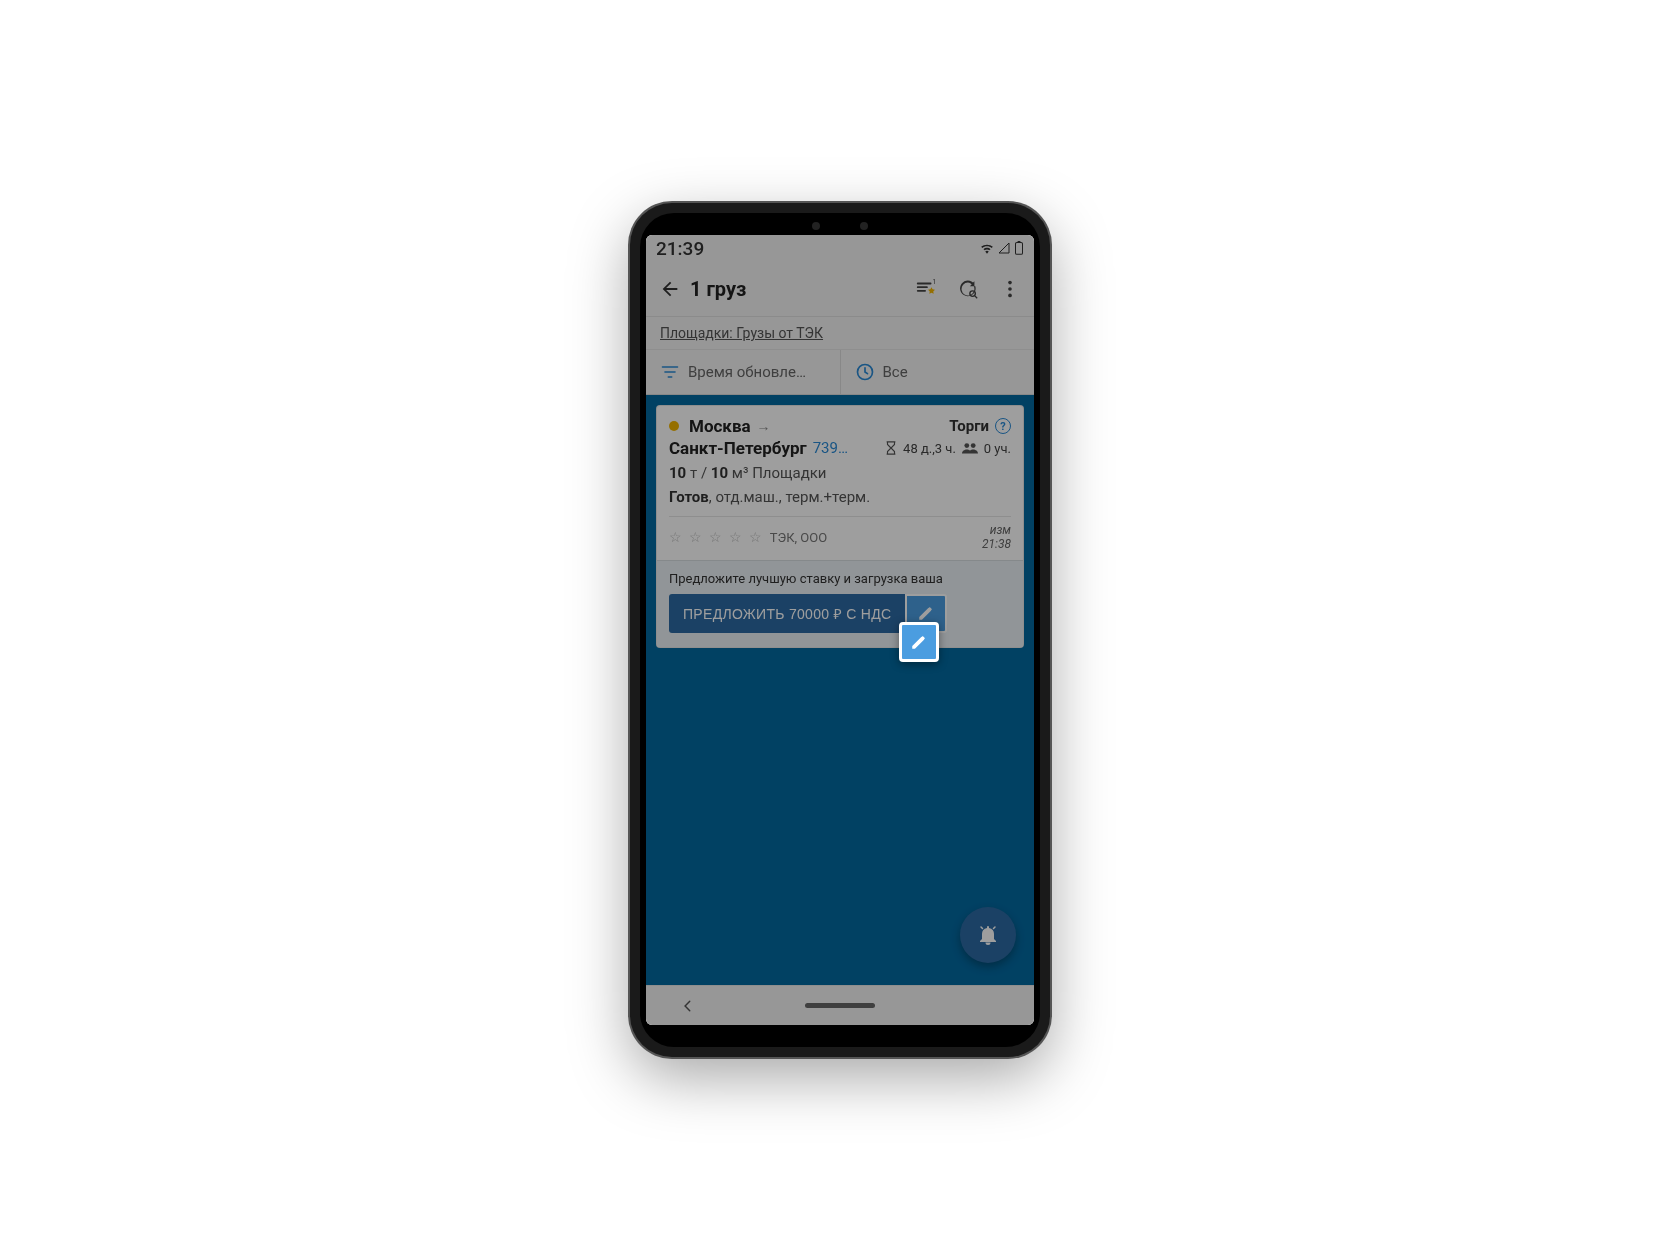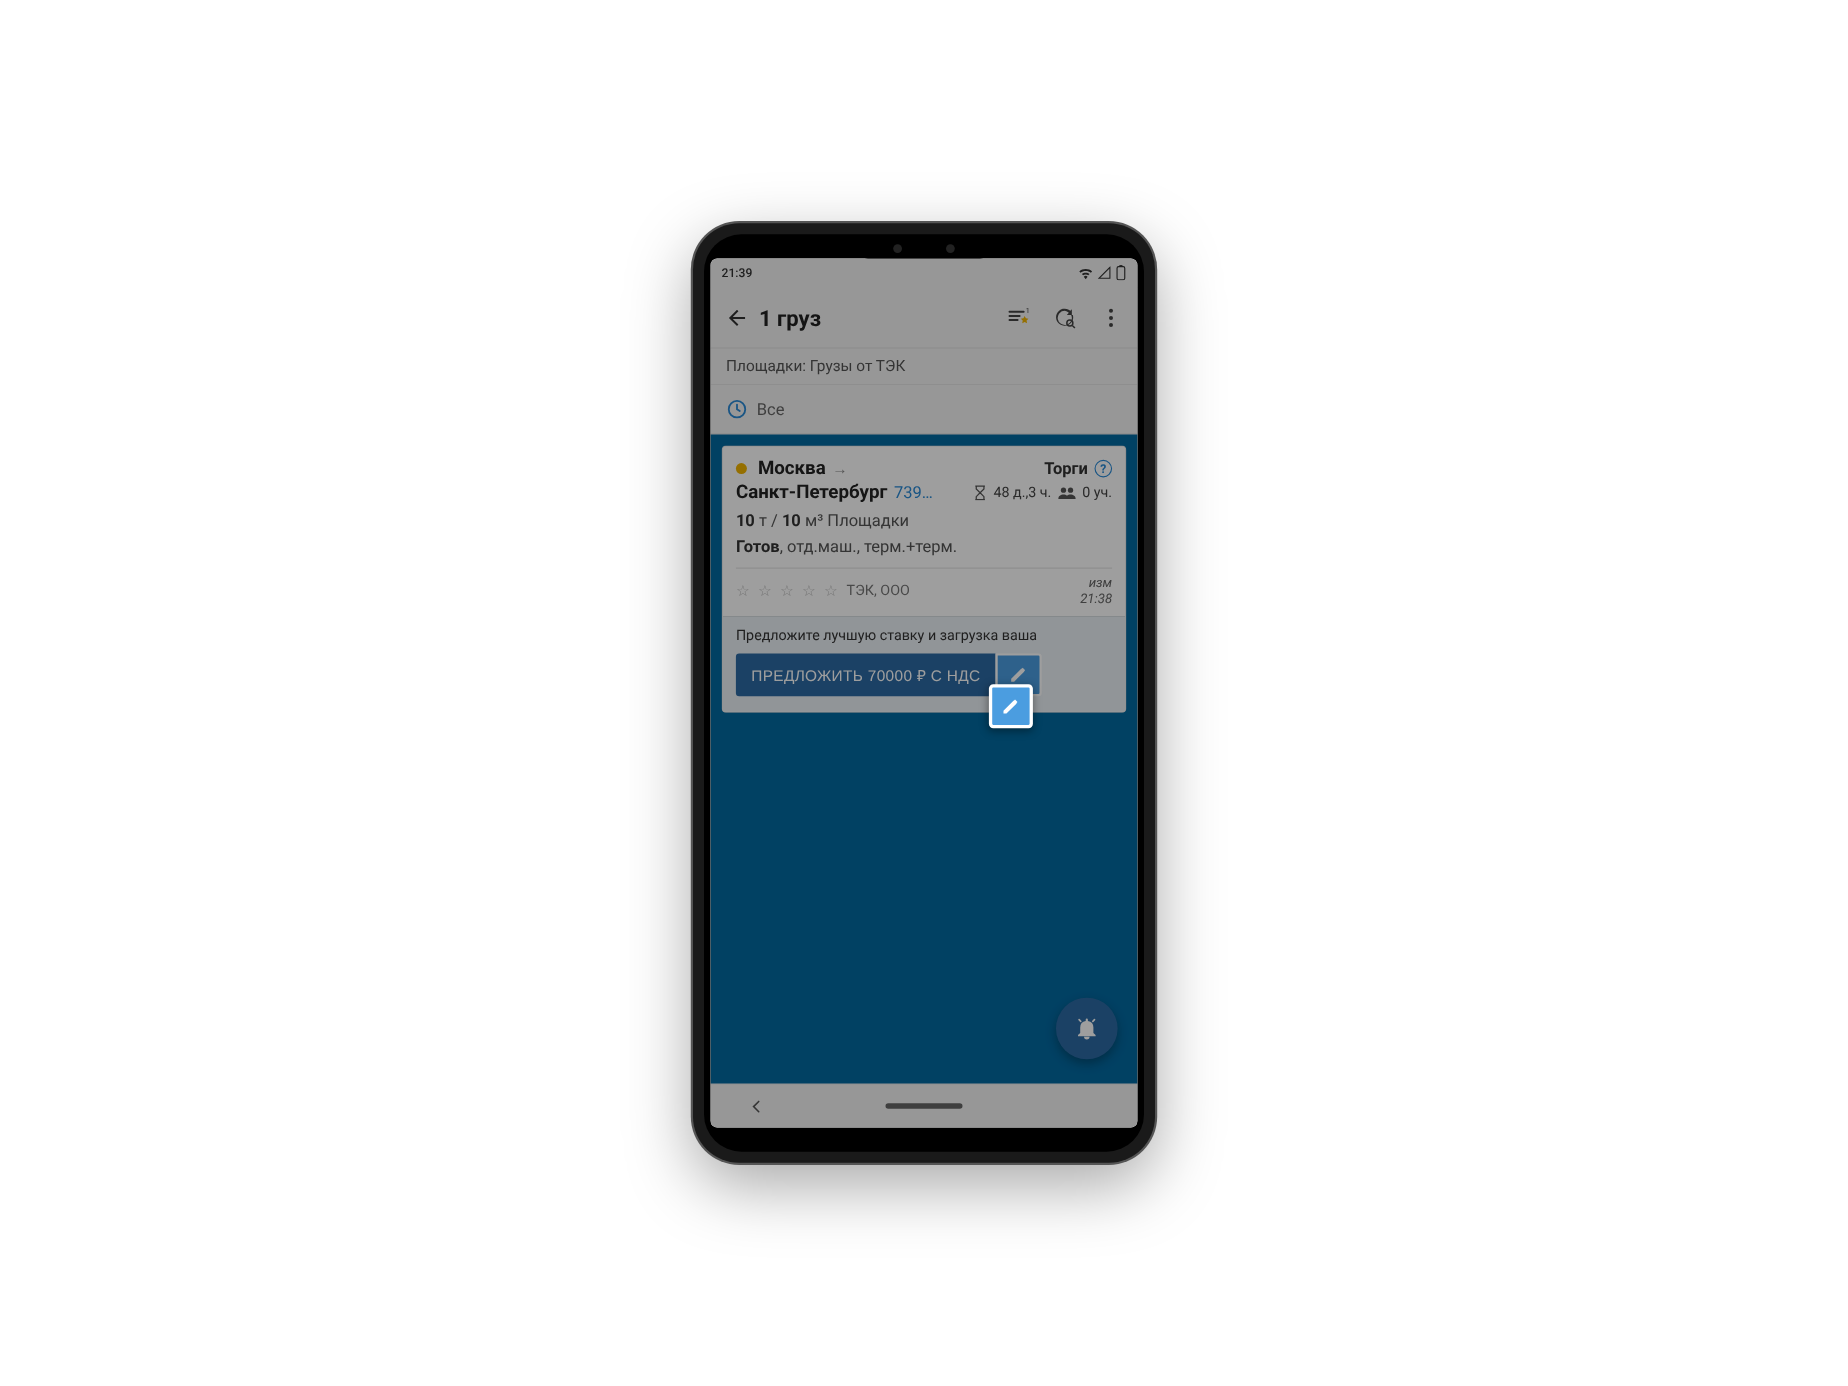--- a/index.html
+++ b/index.html
@@ -57,21 +57,21 @@
     pointer-events: none;
     z-index: 50;
   }
   .status-bar {
     height: 26px;
     background: #f4f4f4;
     display: flex;
     align-items: center;
     justify-content: space-between;
     padding: 0 10px;
-    font-size: 11px;
+    font-size: 19px;
     color: #333;
     font-weight: 500;
   }
   .status-icons { display:flex; gap:4px; align-items:center; font-size:12px; }
   .app-bar {
     height: 56px;
     background: #f4f4f4;
     display: flex;
     align-items: center;
     padding: 0 12px;
@@ -80,20 +80,21 @@
   }
   .app-title { font-size: 20px; font-weight: 700; color:#222; flex:1; }
   .app-actions { display:flex; gap:18px; align-items:center; }
   .icon-btn { width:24px; height:24px; display:flex; align-items:center; justify-content:center; cursor:pointer; color:#444; }
   .sub-bar {
     padding: 8px 14px;
     font-size: 14px;
     color: #555;
     background:#f4f4f4;
     border-bottom: 1px solid rgba(0,0,0,0.06);
+    text-decoration: underline;
   }
   .filter-row {
     display:flex;
     background:#f4f4f4;
     border-bottom: 1px solid rgba(0,0,0,0.10);
   }
   .filter-cell {
     flex:1;
     display:flex;
     align-items:center;
@@ -245,20 +246,28 @@
           </div>
         </div>
       </div>
 
       <div class="sub-bar">Площадки: Грузы от ТЭК</div>
 
       <div class="filter-row">
         <div class="filter-cell">
           <span>
             <svg width="20" height="20" viewBox="0 0 24 24">
+                <path d="M3 6h18M6 12h12M10 18h4" stroke="#2a8ad6" stroke-width="2" stroke-linecap="round"></path>
+              </svg>
+          </span>
+          <span>Время обновле…</span>
+        </div>
+        <div class="filter-cell">
+          <span>
+            <svg width="20" height="20" viewBox="0 0 24 24">
                 <circle cx="12" cy="12" r="9" fill="none" stroke="#2a8ad6" stroke-width="2"></circle>
                 <path d="M12 7v5l3 2" stroke="#2a8ad6" stroke-width="2" fill="none" stroke-linecap="round"></path>
               </svg>
           </span>
           <span>Все</span>
         </div>
       </div>
 
       <div class="content">
         <div class="card">

